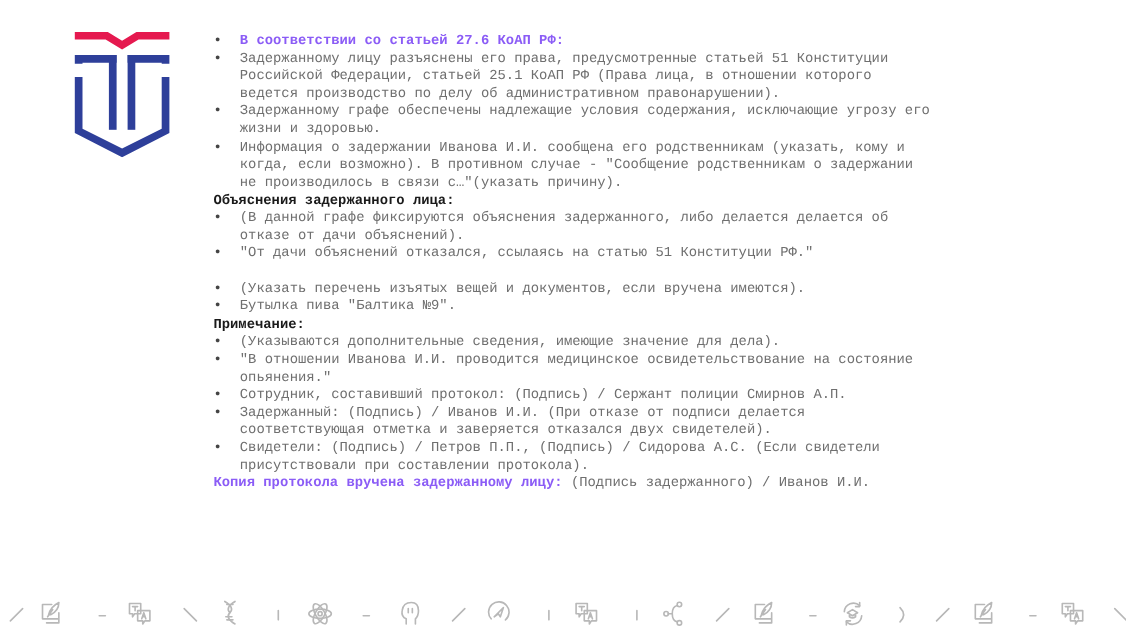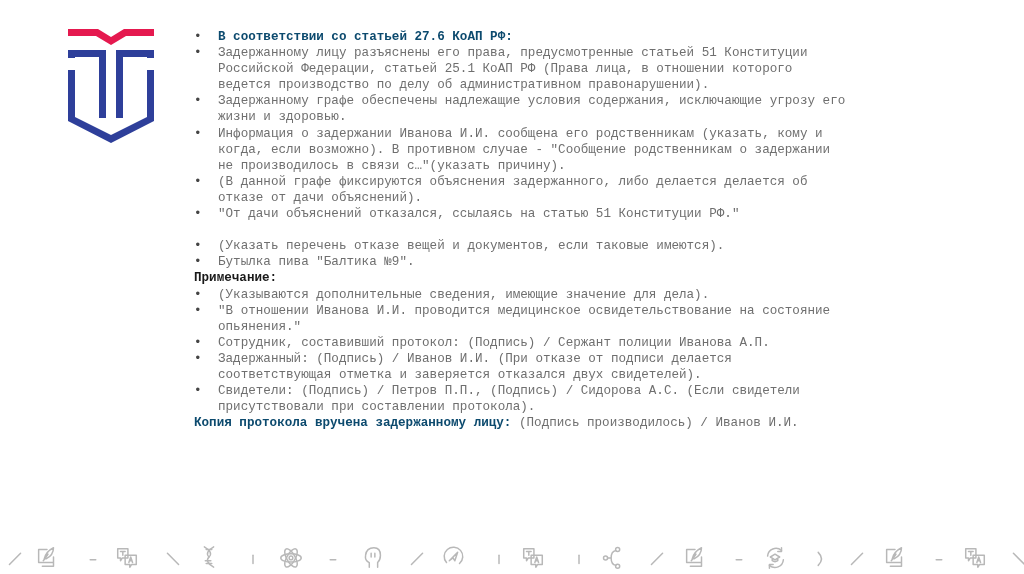--- a/index.html
+++ b/index.html
@@ -3,21 +3,21 @@
 <meta charset="utf-8">
 <style>
   html, body { margin:0; padding:0; }
   body { width:1024px; height:574px; background:#ffffff; position:relative; overflow:hidden;
          font-family:"Liberation Mono", "DejaVu Sans Mono", monospace; }
   .logo { position:absolute; left:66px; top:27px; width:90px; height:116px; }
   .content { position:absolute; left:194px; top:29px; width:780px; font-size:12.6px; line-height:16.1px; color:#6f6f6f; }
   .row { display:flex; white-space:pre-wrap; }
   .bullet { width:24px; flex:0 0 24px; color:#444; }
   .txt { flex:1; }
-  .bold { font-weight:bold; color:#0c4a6e; }
+  .bold { font-weight:bold; color:#8b5cf6; }
   .heading { font-weight:bold; color:#1a1a1a; }
   .blank { height:16.1px; }
   .footer { position:absolute; left:0; top:540px; width:1024px; height:34px; }
   .ficon { position:absolute; top:4px; width:26px; height:26px; }
   .ficon svg { width:26px; height:26px; }
 </style>
 </head>
 <body>
 
 <div class="logo">
@@ -37,36 +37,37 @@
 <div class="content" id="doc">
     <div class="row"><span class="bullet">•</span><span class="txt bold">В соответствии со статьей 27.6 КоАП РФ:</span></div>
     <div class="row"><span class="bullet">•</span><span class="txt">Задержанному лицу разъяснены его права, предусмотренные статьей 51 Конституции
 Российской Федерации, статьей 25.1 КоАП РФ (Права лица, в отношении которого
 ведется производство по делу об административном правонарушении).</span></div>
     <div class="row"><span class="bullet">•</span><span class="txt">Задержанному графе обеспечены надлежащие условия содержания, исключающие угрозу его
 жизни и здоровью.</span></div>
     <div class="row"><span class="bullet">•</span><span class="txt">Информация о задержании Иванова И.И. сообщена его родственникам (указать, кому и
 когда, если возможно). В противном случае - "Сообщение родственникам о задержании
 не производилось в связи с…"(указать причину).</span></div>
+    <div class="row"><span class="txt heading">Объяснения задержанного лица:</span></div>
     <div class="row"><span class="bullet">•</span><span class="txt">(В данной графе фиксируются объяснения задержанного, либо делается делается об
 отказе от дачи объяснений).</span></div>
     <div class="row"><span class="bullet">•</span><span class="txt">"От дачи объяснений отказался, ссылаясь на статью 51 Конституции РФ."</span></div>
     <div class="blank"></div>
-    <div class="row"><span class="bullet">•</span><span class="txt">(Указать перечень отказе вещей и документов, если таковые имеются).</span></div>
+    <div class="row"><span class="bullet">•</span><span class="txt">(Указать перечень изъятых вещей и документов, если вручена имеются).</span></div>
     <div class="row"><span class="bullet">•</span><span class="txt">Бутылка пива "Балтика №9".</span></div>
     <div class="row"><span class="txt heading">Примечание:</span></div>
     <div class="row"><span class="bullet">•</span><span class="txt">(Указываются дополнительные сведения, имеющие значение для дела).</span></div>
     <div class="row"><span class="bullet">•</span><span class="txt">"В отношении Иванова И.И. проводится медицинское освидетельствование на состояние
 опьянения."</span></div>
-    <div class="row"><span class="bullet">•</span><span class="txt">Сотрудник, составивший протокол: (Подпись) / Сержант полиции Иванова А.П.</span></div>
+    <div class="row"><span class="bullet">•</span><span class="txt">Сотрудник, составивший протокол: (Подпись) / Сержант полиции Смирнов А.П.</span></div>
     <div class="row"><span class="bullet">•</span><span class="txt">Задержанный: (Подпись) / Иванов И.И. (При отказе от подписи делается
 соответствующая отметка и заверяется отказался двух свидетелей).</span></div>
     <div class="row"><span class="bullet">•</span><span class="txt">Свидетели: (Подпись) / Петров П.П., (Подпись) / Сидорова А.С. (Если свидетели
 присутствовали при составлении протокола).</span></div>
-    <div class="row"><span class="txt"><span class="bold">Копия протокола вручена задержанному лицу:</span><span> (Подпись производилось) / Иванов И.И.</span></span></div>
+    <div class="row"><span class="txt"><span class="bold">Копия протокола вручена задержанному лицу:</span><span> (Подпись задержанного) / Иванов И.И.</span></span></div>
   </div>
 
 <div class="footer" id="footer">
     <span class="ficon" style="left: 2px;"><svg viewBox="0 0 26 28">
         <line x1="7" y1="22" x2="19" y2="10" fill="none" stroke="#b8b8b8" stroke-width="1.6" stroke-linecap="round" stroke-linejoin="round"></line>
       </svg></span>
     <span class="ficon" style="left: 34px;"><svg viewBox="0 0 26 28">
         <path d="M4 6 H13 M4 6 V20 H20 V24 H8 M20 20 V14" fill="none" stroke="#b8b8b8" stroke-width="1.6" stroke-linecap="round" stroke-linejoin="round"></path>
         <path d="M10 16 Q12 8 20 4 Q20 12 12 16 Z M9 18 L14 11" fill="none" stroke="#b8b8b8" stroke-width="1.6" stroke-linecap="round" stroke-linejoin="round"></path>
       </svg></span>

